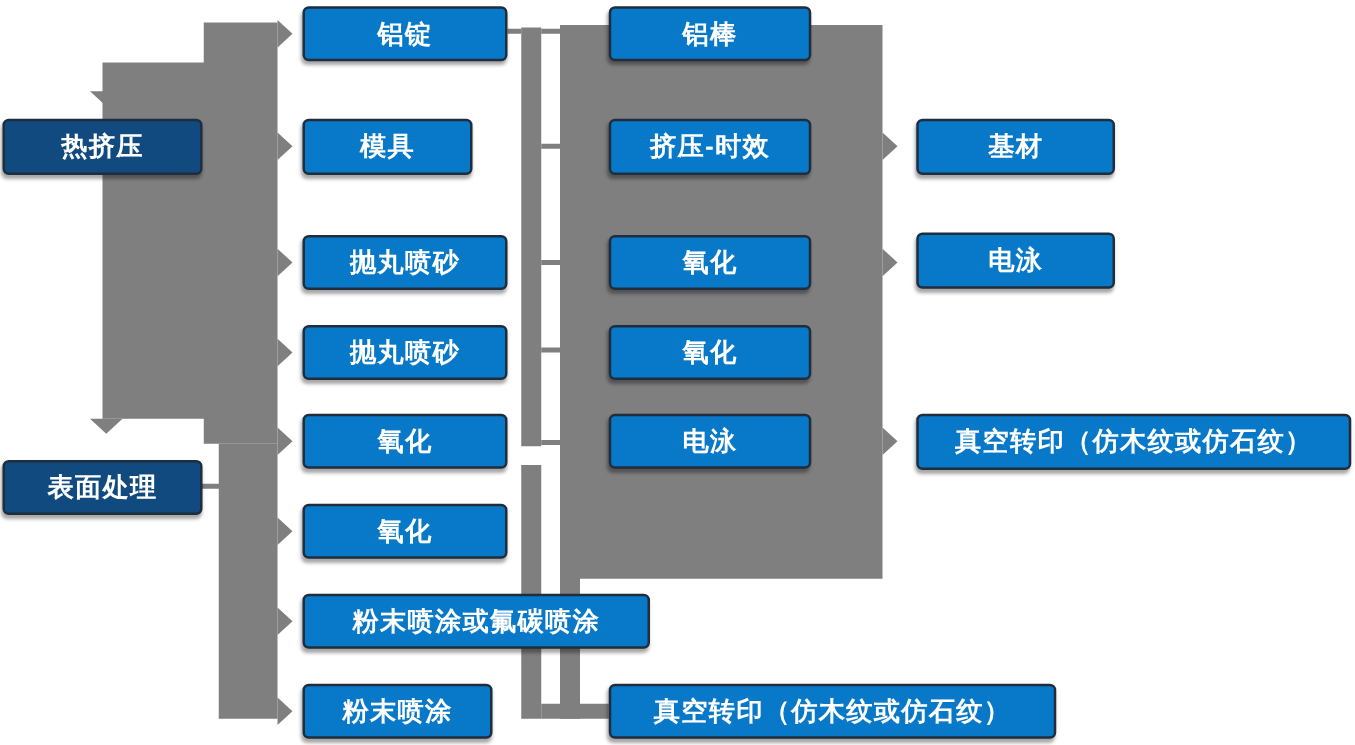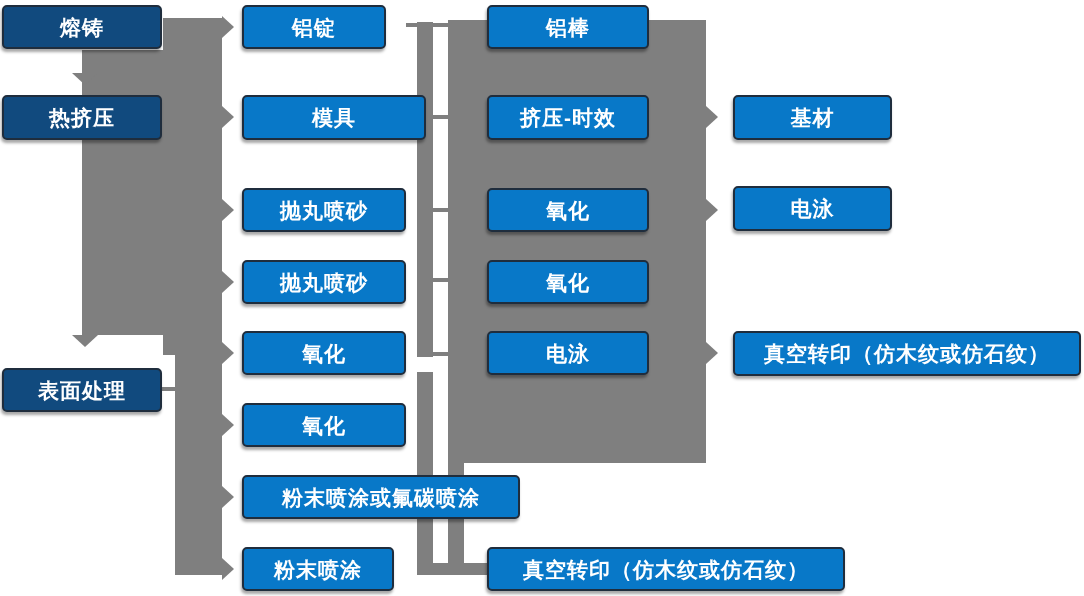--- a/index.html
+++ b/index.html
@@ -58,26 +58,25 @@
   <div class="gr" style="left:433px;top:352px;width:15px;height:4px"></div>
 
   <div class="gr" style="left:448px;top:20px;width:258px;height:443px"></div>
   <div class="gr" style="left:448px;top:378px;width:16px;height:197px"></div>
   <div class="gr" style="left:433px;top:563px;width:54px;height:12px"></div>
 
   <div class="arr-r" style="left:706px;top:106px"></div>
   <div class="arr-r" style="left:706px;top:199px"></div>
   <div class="arr-r" style="left:706px;top:342px"></div>
 
-  <div class="node dark" style="left:2px;top:5px;width:160px;height:44px">熔铸</div>
   <div class="node dark" style="left:2px;top:95px;width:160px;height:45px">热挤压</div>
   <div class="node dark" style="left:2px;top:368px;width:160px;height:44px">表面处理</div>
 
-  <div class="node" style="left:242px;top:5px;width:144px;height:44px">铝锭</div>
-  <div class="node" style="left:242px;top:95px;width:184px;height:45px">模具</div>
+  <div class="node" style="left:242px;top:5px;width:164px;height:44px">铝锭</div>
+  <div class="node" style="left:242px;top:95px;width:136px;height:45px">模具</div>
   <div class="node" style="left:242px;top:188px;width:164px;height:44px">抛丸喷砂</div>
   <div class="node" style="left:242px;top:260px;width:164px;height:44px">抛丸喷砂</div>
   <div class="node" style="left:242px;top:331px;width:164px;height:44px">氧化</div>
   <div class="node" style="left:242px;top:403px;width:164px;height:44px">氧化</div>
   <div class="node" style="left:242px;top:475px;width:278px;height:44px">粉末喷涂或氟碳喷涂</div>
   <div class="node" style="left:242px;top:547px;width:152px;height:44px">粉末喷涂</div>
 
   <div class="node" style="left:487px;top:5px;width:162px;height:44px">铝棒</div>
   <div class="node" style="left:487px;top:95px;width:162px;height:45px">挤压-时效</div>
   <div class="node" style="left:487px;top:188px;width:162px;height:44px">氧化</div>

